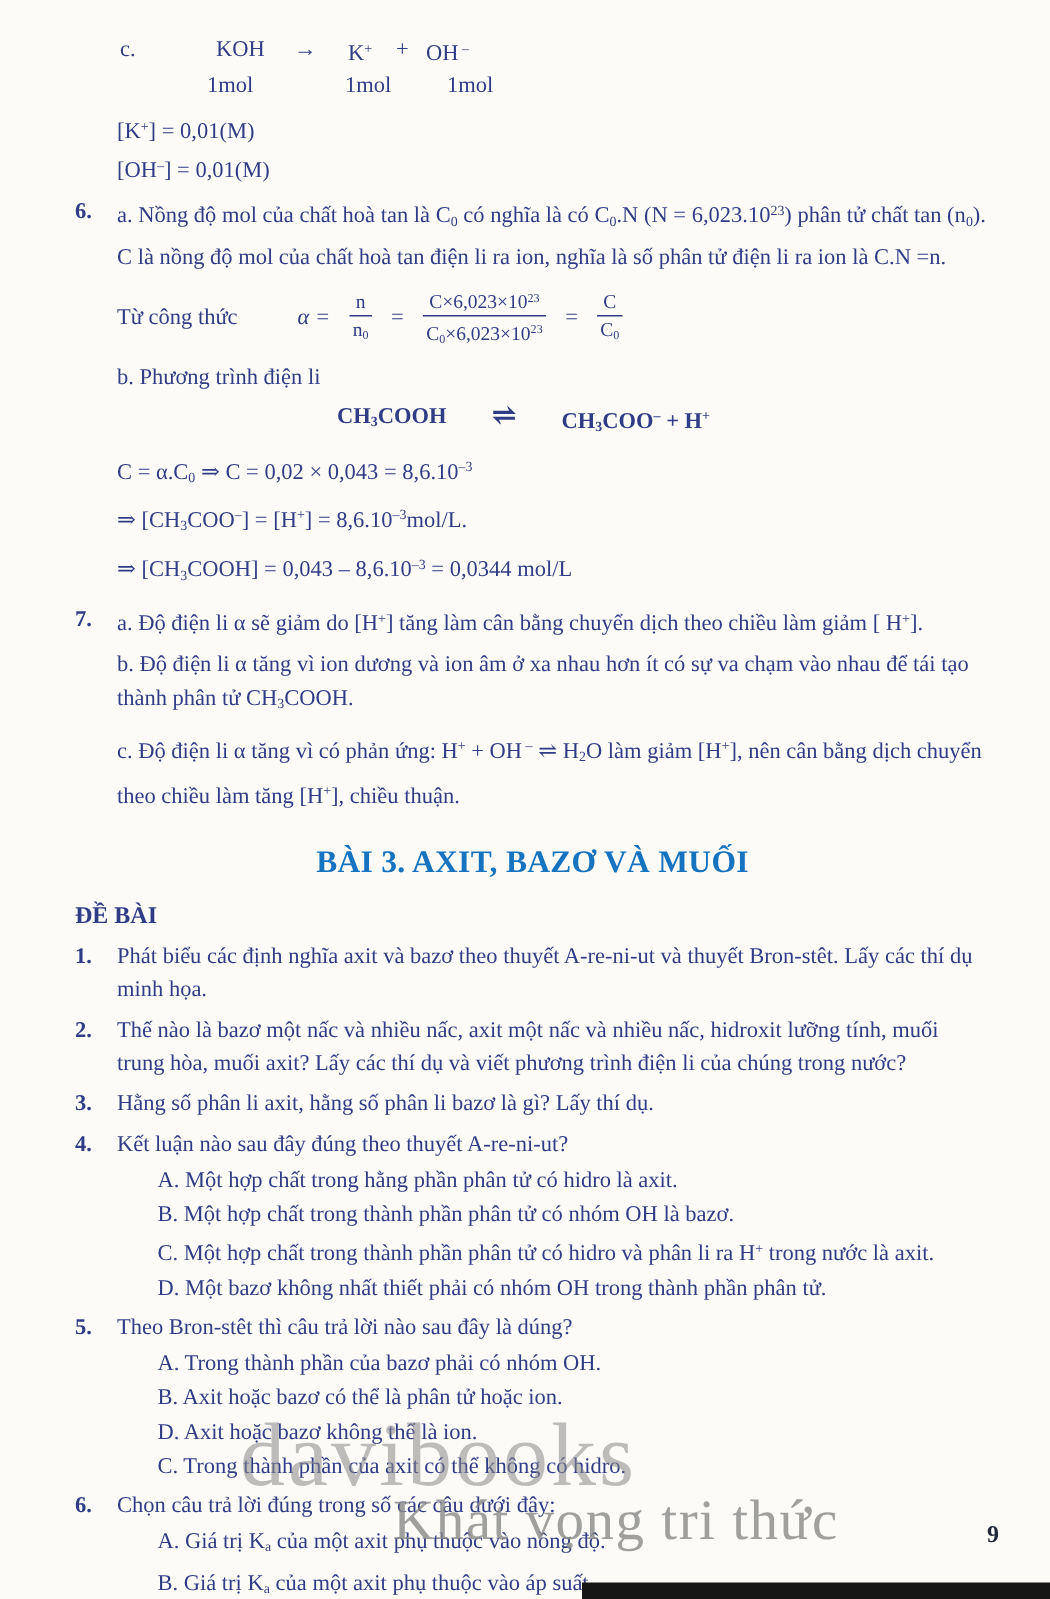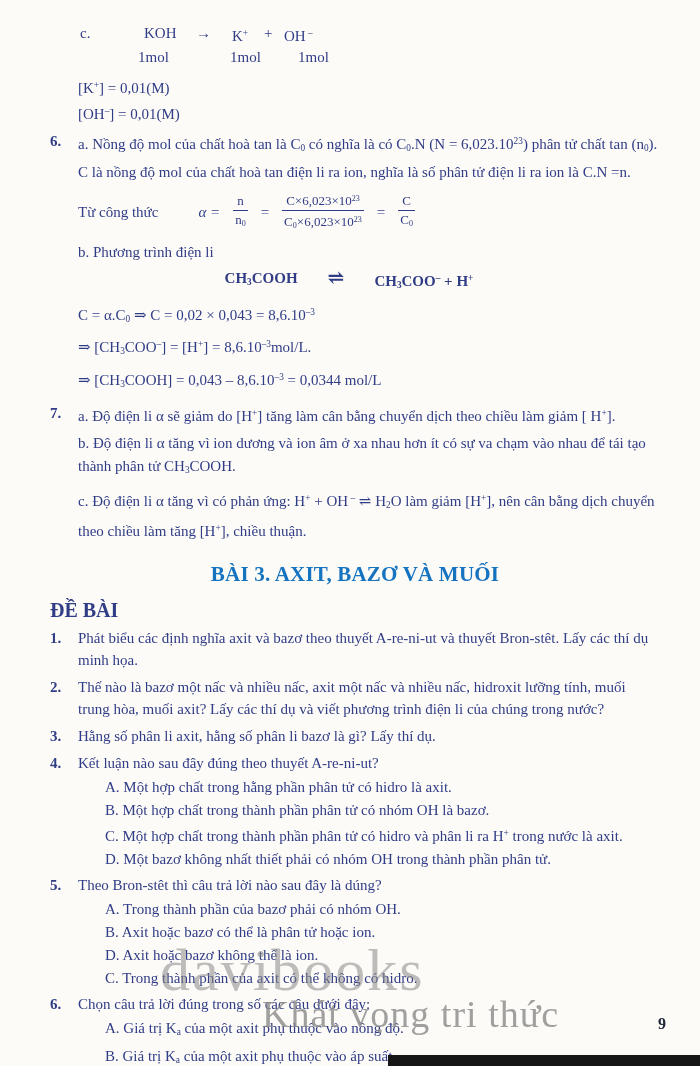--- a/index.html
+++ b/index.html
@@ -46,21 +46,21 @@
   
   .equation-row{display:flex;justify-content:center;align-items:flex-start;
                 gap:30px;margin:3px 40px 3px 0;font-weight:bold;}
   .eq-arrow{font-size:20px;line-height:20px;}
 
   
   .section-heading{
     text-align:center;font-weight:bold;font-size:21px;
     color:var(--heading);margin:18px 0 13px 0;letter-spacing:0.2px;
   }
-  .subheading{font-weight:bold;font-size:20px;margin:0 0 5px 0;}
+  .subheading{font-weight:bold;font-size:16px;margin:0 0 5px 0;}
 
   
   .q-list{line-height:22px;}
   .q-list .qa{margin-bottom:3px;}
   .q-options{margin-left:27px;}
   .q-options p{margin-bottom:1px;}
 
   
   .watermark{
     position:absolute;left:160px;top:938px;z-index:5;

